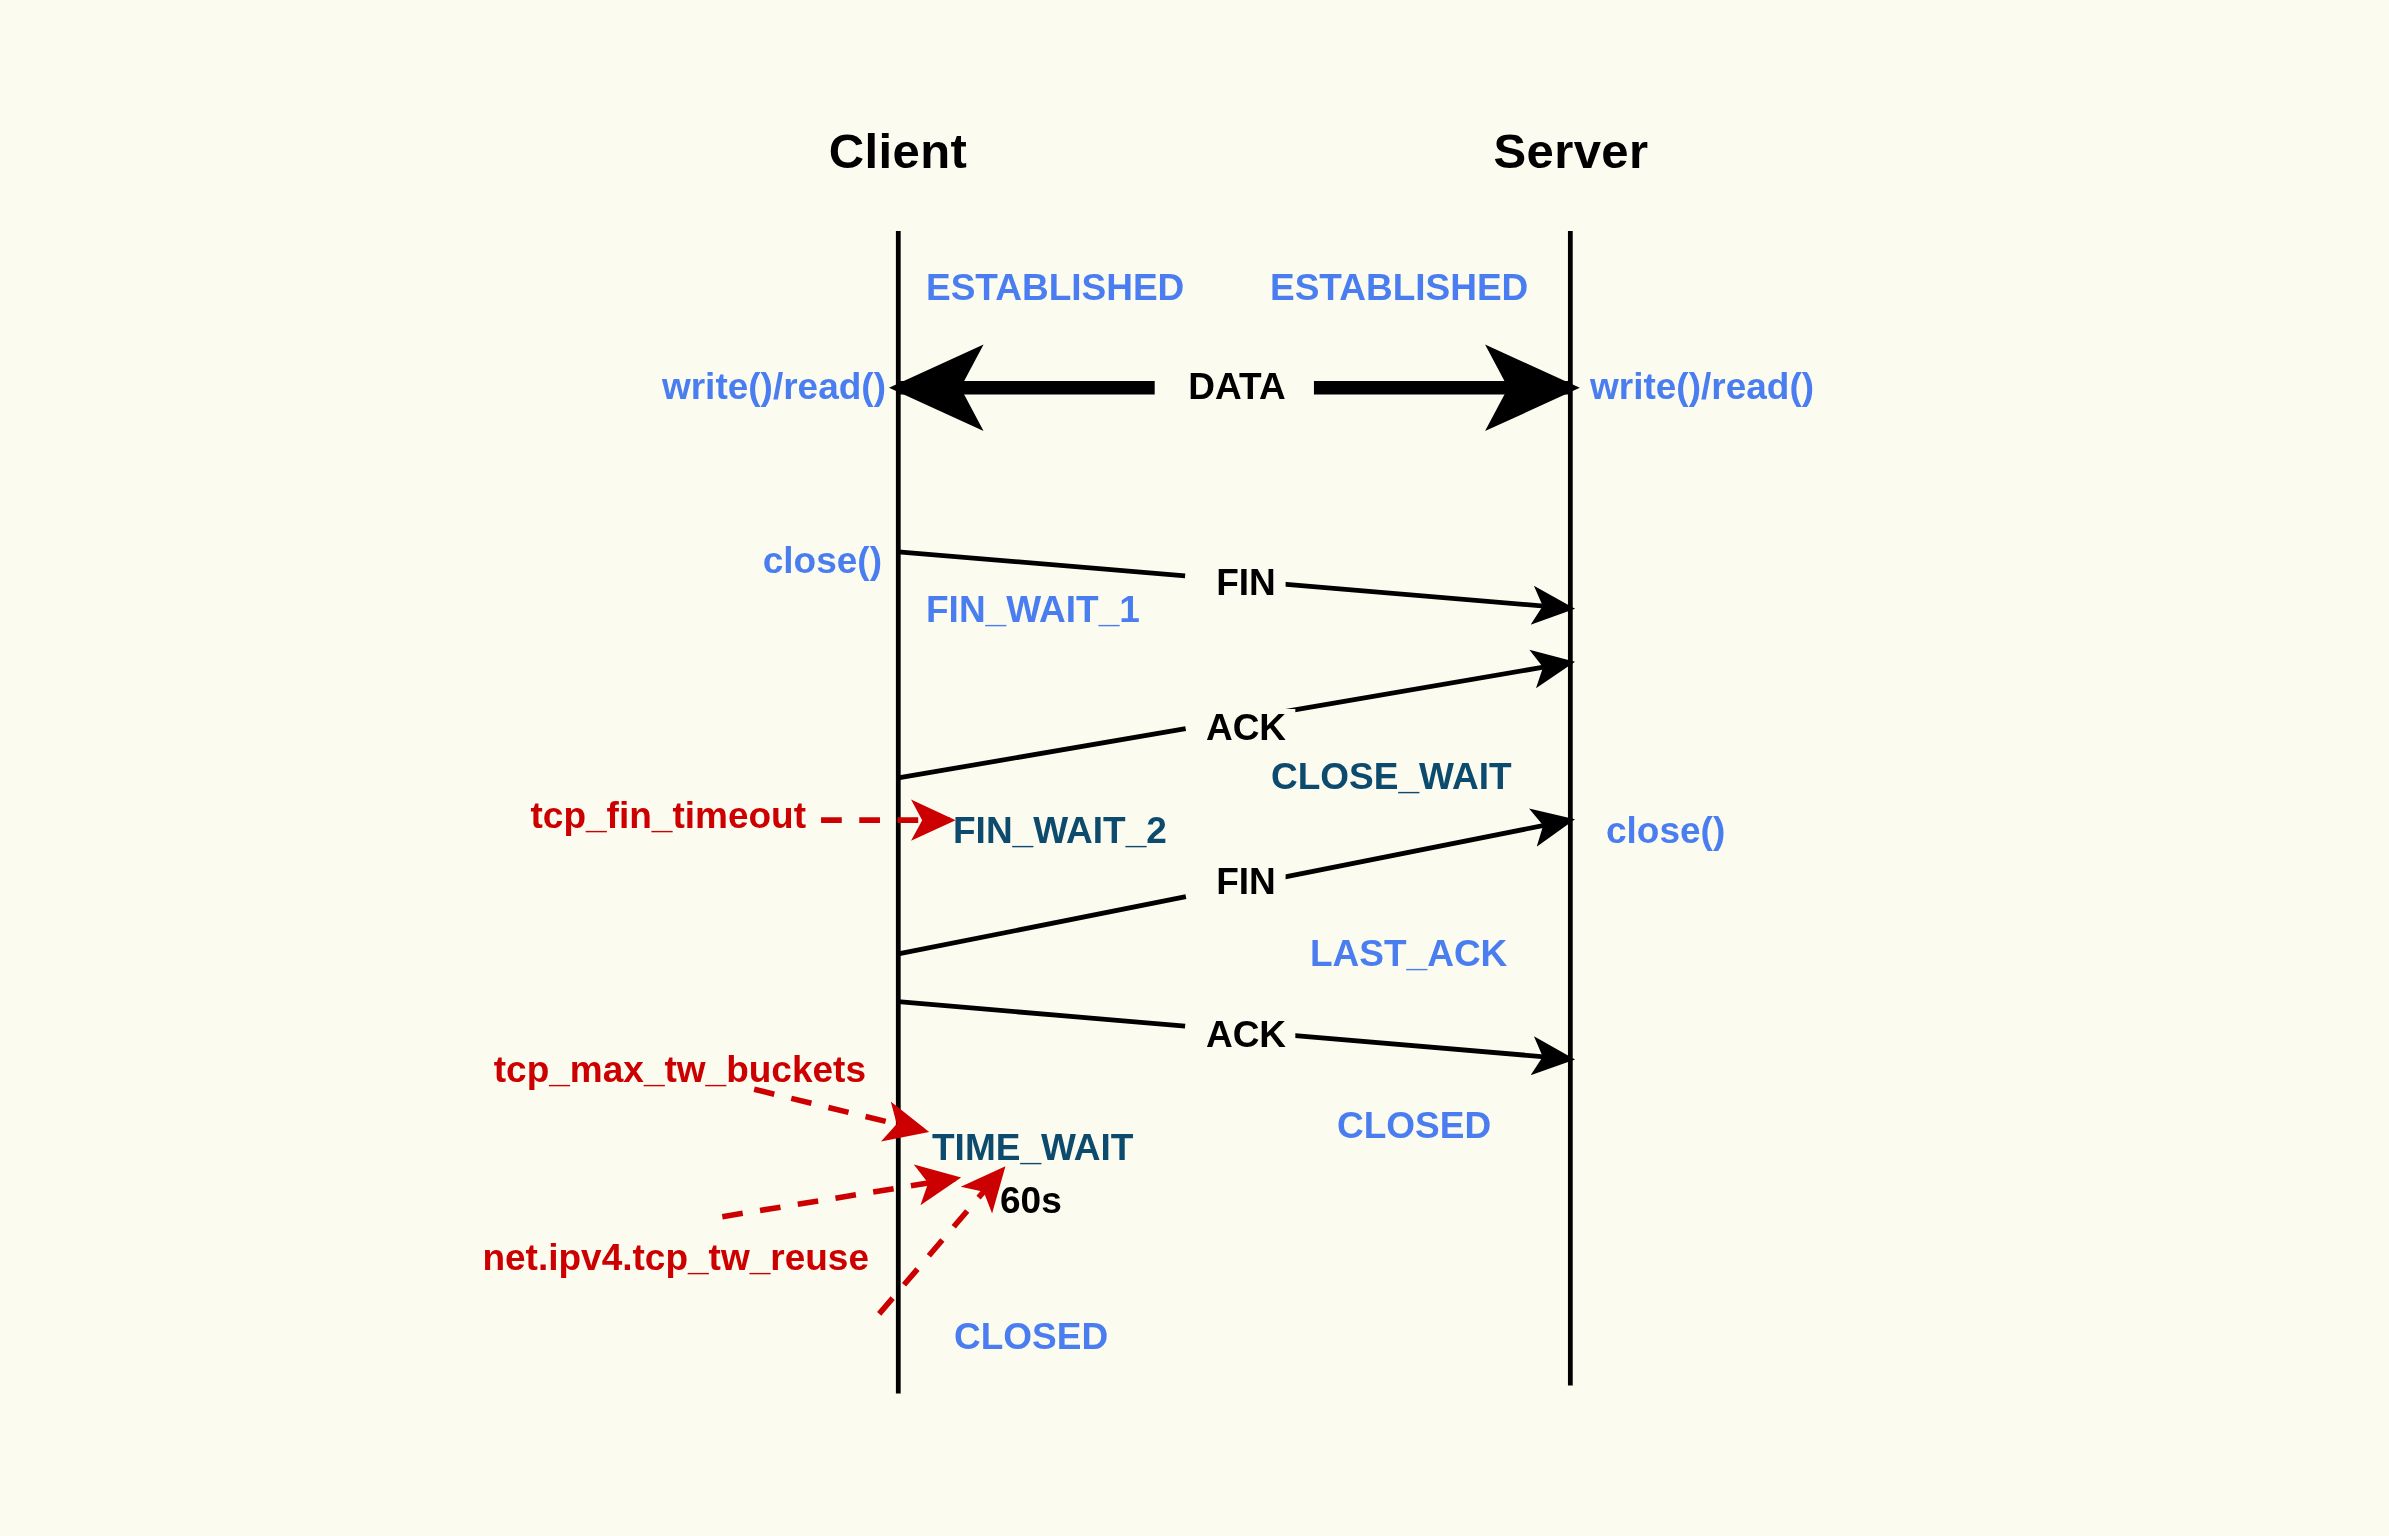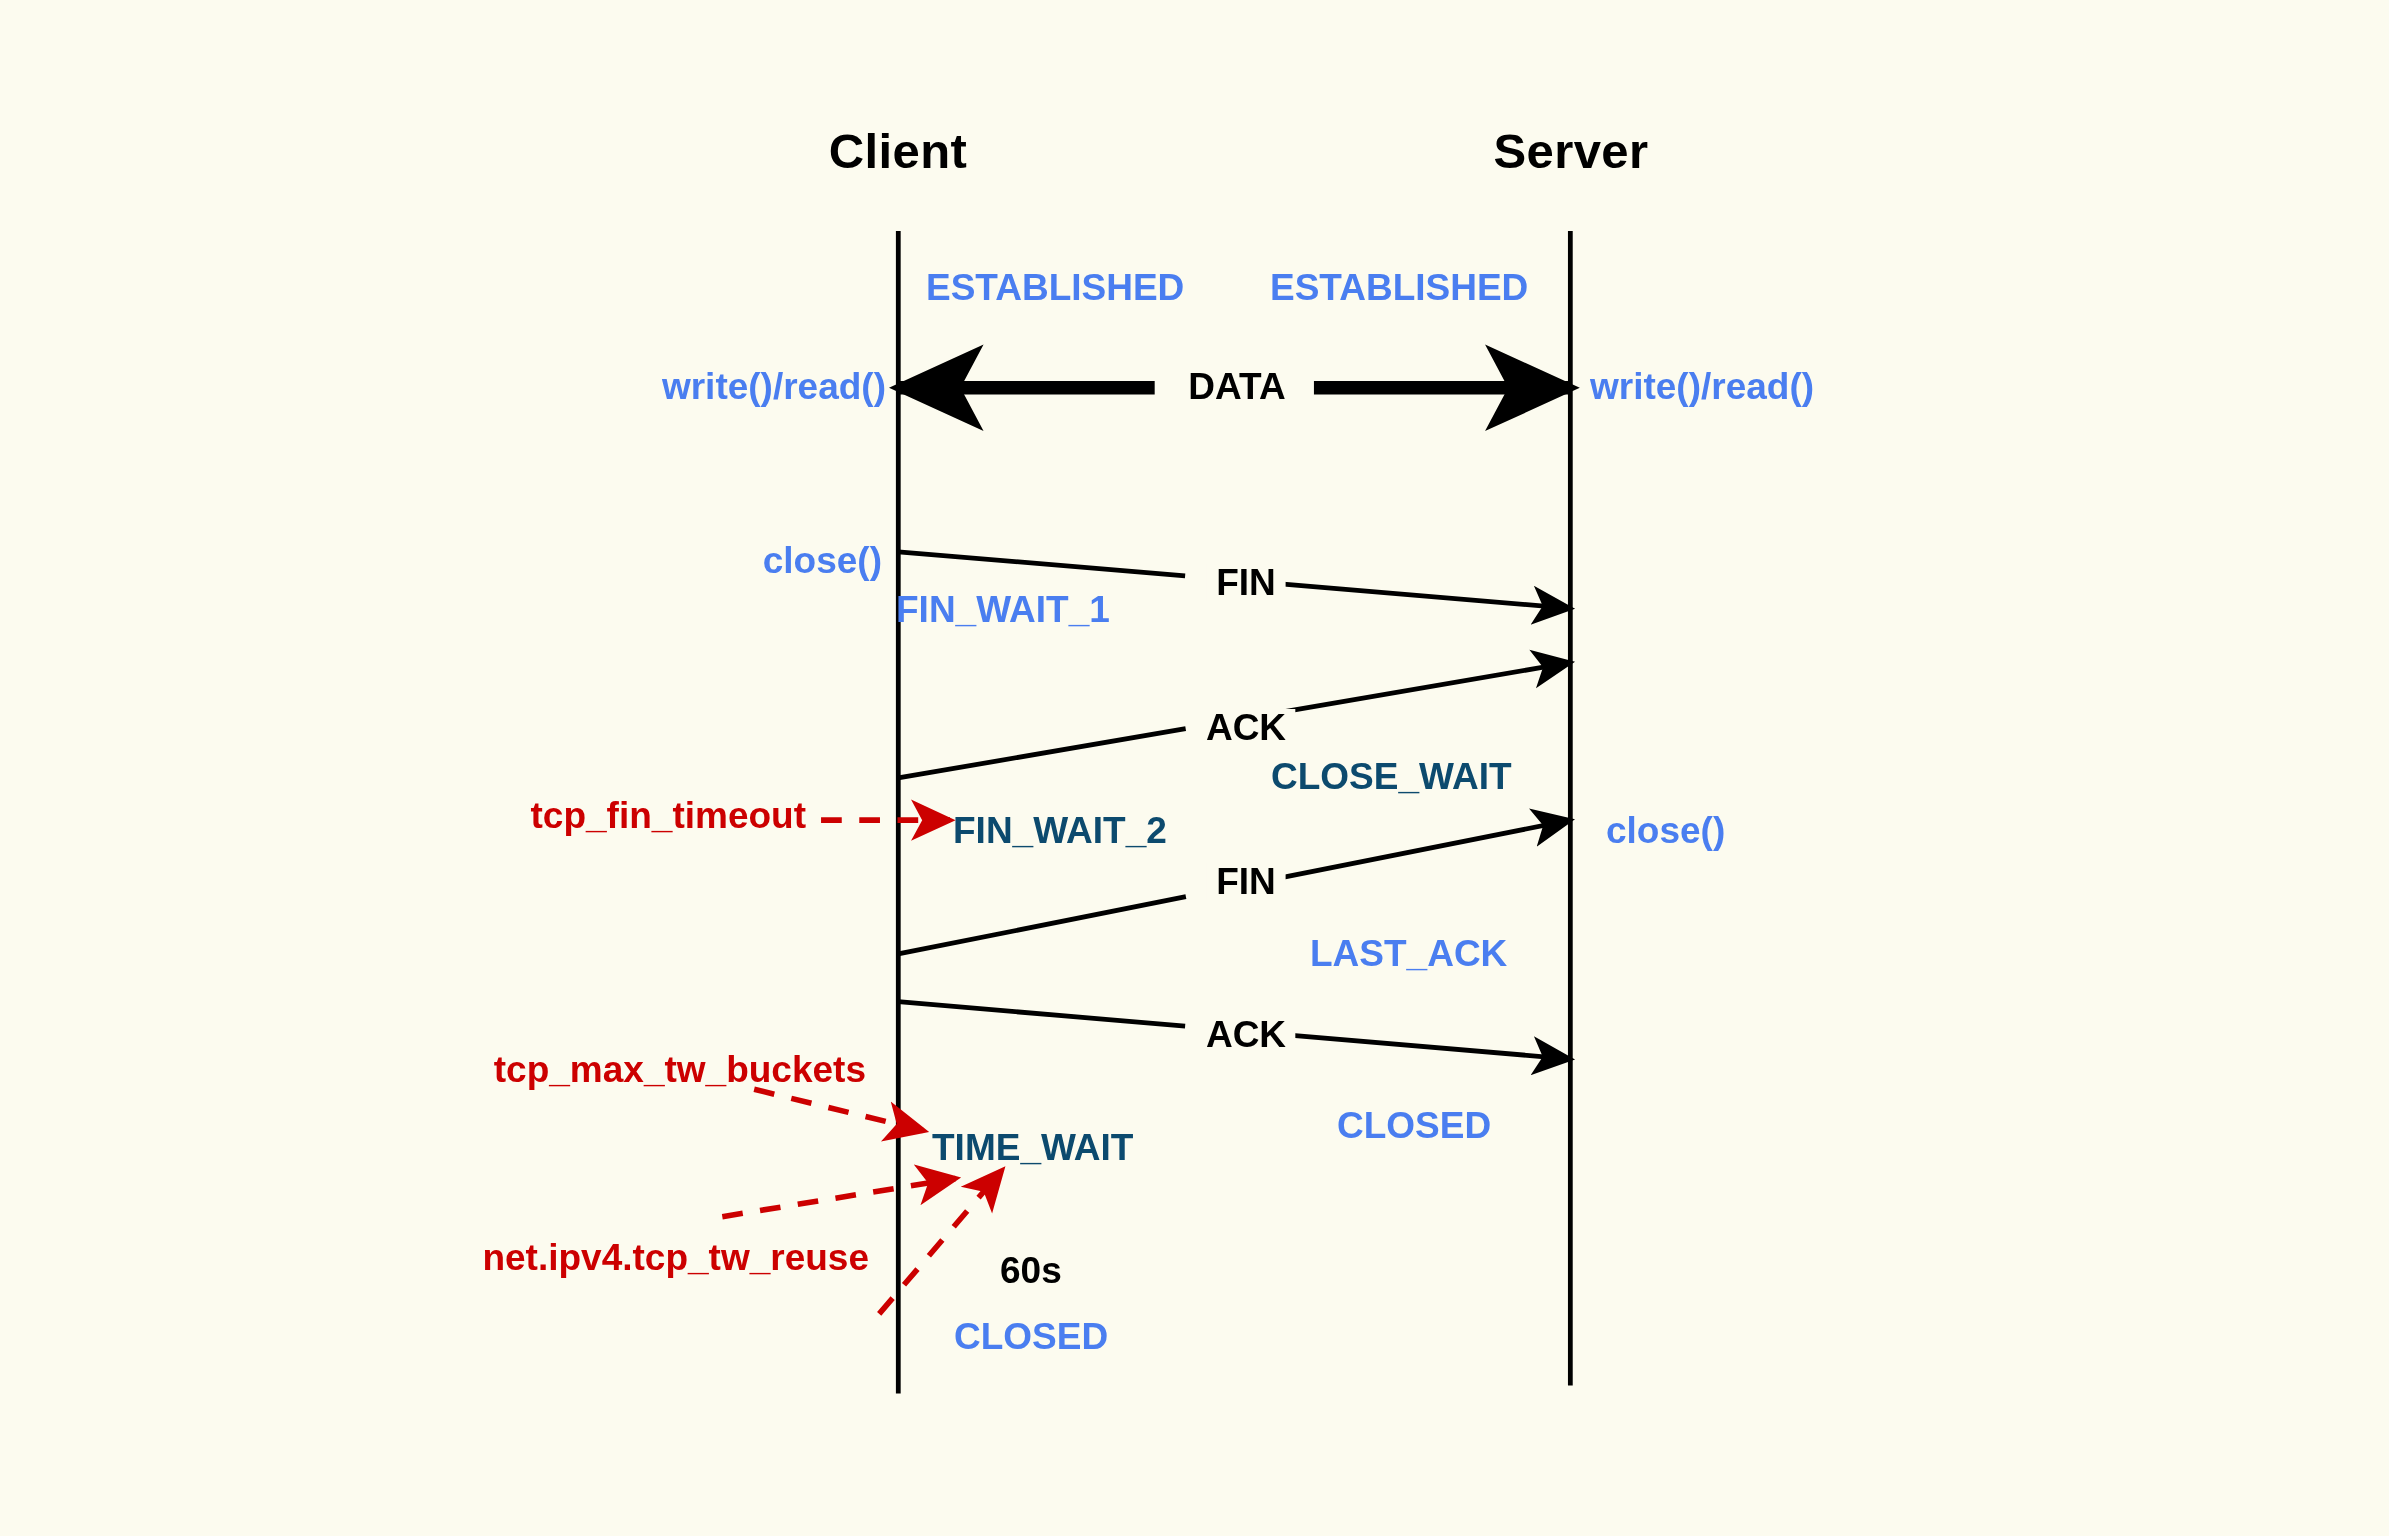--- a/index.html
+++ b/index.html
@@ -80,38 +80,38 @@
         <line x1="907" y1="1528" x2="1200" y2="1480" stroke="#cc0000" stroke-width="7" stroke-dasharray="26 22" marker-end="url(#arw-red)"></line>
         <line x1="1104" y1="1650" x2="1258" y2="1470" stroke="#cc0000" stroke-width="7" stroke-dasharray="26 22" marker-end="url(#arw-red)"></line>
       </g>
   </svg>
 
   <div class="lbl actor anchor-mid" style="left:898px; top:127px;">Client</div>
   <div class="lbl actor anchor-mid" style="left:1571px; top:127px;">Server</div>
 
   <div class="lbl state-blue" style="left:926px; top:269px;">ESTABLISHED</div>
   <div class="lbl state-blue" style="left:1270px; top:269px;">ESTABLISHED</div>
-  <div class="lbl state-blue" style="left:896px; top:591px;">FIN_WAIT_1</div>
+  <div class="lbl state-blue" style="left:926px; top:591px;">FIN_WAIT_1</div>
   <div class="lbl state-mag" style="left:1271px; top:758px;">CLOSE_WAIT</div>
   <div class="lbl state-mag" style="left:953px; top:812px;">FIN_WAIT_2</div>
   <div class="lbl state-blue" style="left:1310px; top:935px;">LAST_ACK</div>
   <div class="lbl state-blue" style="left:1337px; top:1107px;">CLOSED</div>
   <div class="lbl state-mag" style="left:932px; top:1129px;">TIME_WAIT</div>
   <div class="lbl state-blue" style="left:954px; top:1318px;">CLOSED</div>
 
   <div class="lbl api-blue anchor-end" style="left:886px; top:368px;">write()/read()</div>
   <div class="lbl api-blue" style="left:1590px; top:368px;">write()/read()</div>
   <div class="lbl api-blue anchor-end" style="left:882px; top:542px;">close()</div>
   <div class="lbl api-blue" style="left:1606px; top:812px;">close()</div>
 
   <div class="lbl msg-black anchor-mid" style="left:1237px; top:368px; background:#fcfbef; padding:0 11px;">DATA</div>
   <div class="lbl msg-black anchor-mid" style="left:1246px; top:564px; background:#fcfbef; padding:0 9.6px;">FIN</div>
   <div class="lbl msg-black anchor-mid" style="left:1246px; top:709px; background:#fcfbef; padding:0 9.6px;">ACK</div>
   <div class="lbl msg-black anchor-mid" style="left:1246px; top:863px; background:#fcfbef; padding:0 9.6px;">FIN</div>
   <div class="lbl msg-black anchor-mid" style="left:1246px; top:1016px; background:#fcfbef; padding:0 9.6px;">ACK</div>
 
-  <div class="lbl timer-black" style="left:1000px; top:1252px;">60s</div>
+  <div class="lbl timer-black" style="left:1000px; top:1182px;">60s</div>
 
   <div class="lbl sysctl-red anchor-end" style="left:806px; top:797px;">tcp_fin_timeout</div>
   <div class="lbl sysctl-red anchor-end" style="left:866px; top:1051px;">tcp_max_tw_buckets</div>
   <div class="lbl sysctl-red anchor-end" style="left:869px; top:1239px;">net.ipv4.tcp_tw_reuse</div>
 </div>
 
 
 </body></html>

